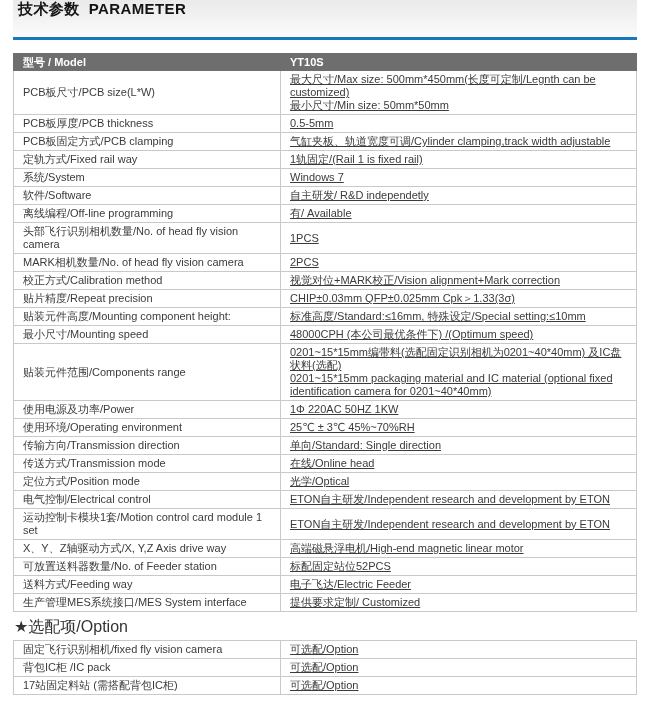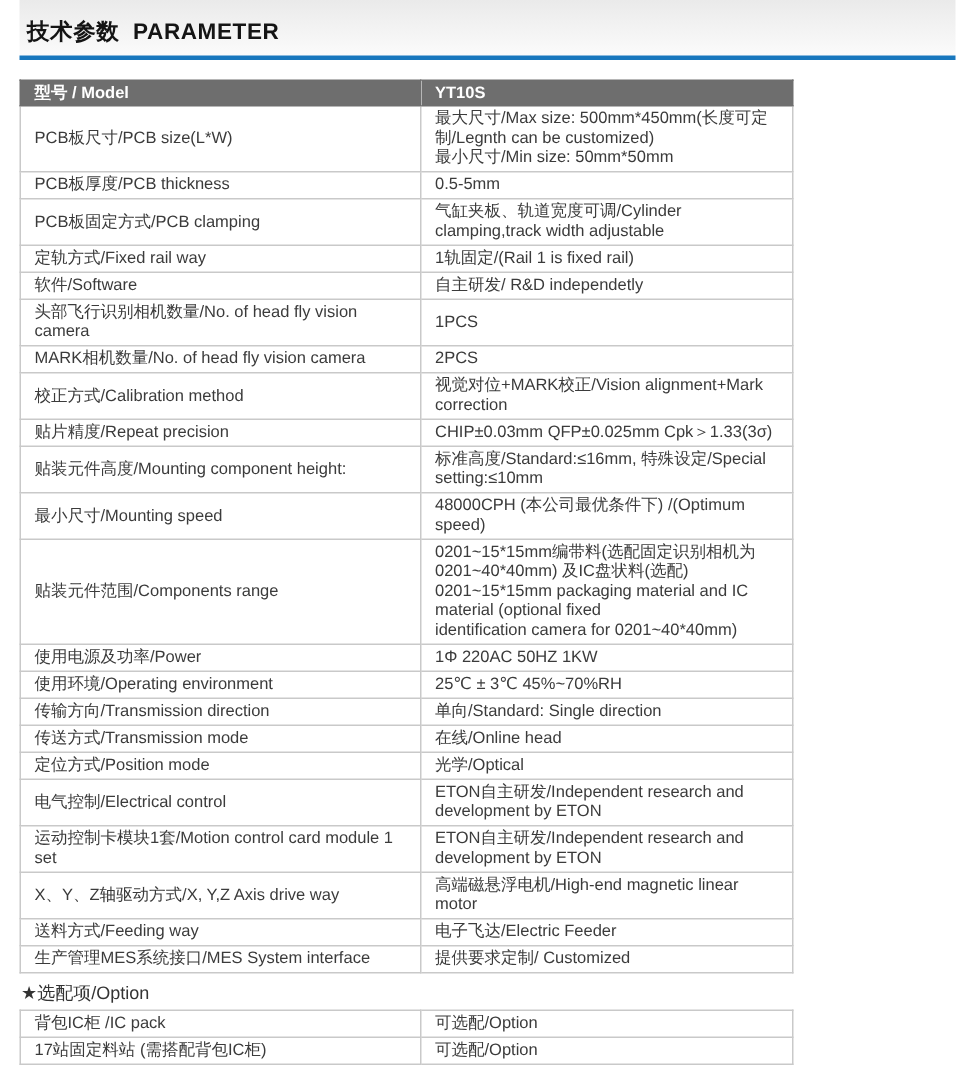--- a/index.html
+++ b/index.html
@@ -7,45 +7,45 @@
     width:650px; height:717px; overflow:hidden;
     font-family:"Liberation Sans","DejaVu Sans",sans-serif;
     -webkit-font-smoothing:antialiased;
   }
   .page { padding:0 13px; }
 
   .header-band {
     height:37px;
     background:linear-gradient(#eaeaea,#fbfbfb);
     border-bottom:3px solid #1877bd;
-    display:flex; align-items:flex-end;
+    display:flex; align-items:flex-start;
   }
   .title {
     font-size:15px; font-weight:bold; color:#141414;
     padding:0 0 6px 5px; letter-spacing:0.4px; white-space:pre;
   }
 
-  table { width:516px; border-collapse:collapse; table-layout:fixed; }
+  table { width:624px; border-collapse:collapse; table-layout:fixed; }
   .main-table { margin-top:13px; }
   col.c1col { width:267px; }
   td, th {
     border:1px solid #c9c9c9;
     font-size:11px; line-height:13px;
     padding:2px 8px 2px 9px;
     color:#3b3b3b; text-align:left; vertical-align:middle;
     overflow:hidden;
   }
   thead th {
     background:#6e6e6e; color:#ffffff; font-weight:bold;
     border-color:#6e6e6e; padding:1.5px 8px 1.5px 9px;
   }
-  td.c2 { white-space:pre-line; }
+  td.c2 { white-space:pre-line;text-decoration:underline; }
 
   .options-label {
-    font-size:12px; color:#333333;
+    font-size:16px; color:#333333;
     margin:5px 0 2px 1px;
   }
 </style>
 </head>
 <body>
 
 <div class="page">
 
   <div class="header-band">
     <div class="title">技术参数  PARAMETER</div>
@@ -74,22 +74,30 @@
         </tr>
         <tr>
           <td class="c1">PCB板固定方式/PCB clamping</td>
           <td class="c2">气缸夹板、轨道宽度可调/Cylinder clamping,track width adjustable</td>
         </tr>
         <tr>
           <td class="c1">定轨方式/Fixed rail  way</td>
           <td class="c2">1轨固定/(Rail 1 is fixed rail)</td>
         </tr>
         <tr>
+          <td class="c1">系统/System</td>
+          <td class="c2">Windows 7</td>
+        </tr>
+        <tr>
           <td class="c1">软件/Software</td>
           <td class="c2">自主研发/ R&amp;D independetly</td>
+        </tr>
+        <tr>
+          <td class="c1">离线编程/Off-line programming</td>
+          <td class="c2">有/ Available</td>
         </tr>
         <tr>
           <td class="c1">头部飞行识别相机数量/No. of head fly vision camera</td>
           <td class="c2">1PCS</td>
         </tr>
         <tr>
           <td class="c1">MARK相机数量/No. of head fly vision camera</td>
           <td class="c2">2PCS</td>
         </tr>
         <tr>
@@ -140,39 +148,47 @@
         </tr>
         <tr>
           <td class="c1">运动控制卡模块1套/Motion control card module 1 set</td>
           <td class="c2">ETON自主研发/Independent research and development by ETON</td>
         </tr>
         <tr>
           <td class="c1">X、Y、Z轴驱动方式/X, Y,Z Axis drive way</td>
           <td class="c2">高端磁悬浮电机/High-end magnetic linear motor</td>
         </tr>
         <tr>
+          <td class="c1">可放置送料器数量/No. of Feeder station</td>
+          <td class="c2">标配固定站位52PCS</td>
+        </tr>
+        <tr>
           <td class="c1">送料方式/Feeding way</td>
           <td class="c2">电子飞达/Electric Feeder</td>
         </tr>
         <tr>
           <td class="c1">生产管理MES系统接口/MES System interface</td>
           <td class="c2">提供要求定制/ Customized</td>
         </tr>
       </tbody>
   </table>
 
   <div class="options-label">★选配项/Option</div>
 
   <table class="options-table">
     <colgroup>
         <col class="c1col">
         <col>
       </colgroup>
     <tbody id="option-rows">
         <tr>
+          <td class="c1">固定飞行识别相机/fixed fly vision camera</td>
+          <td class="c2">可选配/Option</td>
+        </tr>
+        <tr>
           <td class="c1">背包IC柜 /IC  pack</td>
           <td class="c2">可选配/Option</td>
         </tr>
         <tr>
           <td class="c1">17站固定料站 (需搭配背包IC柜)</td>
           <td class="c2">可选配/Option</td>
         </tr>
       </tbody>
   </table>
 

